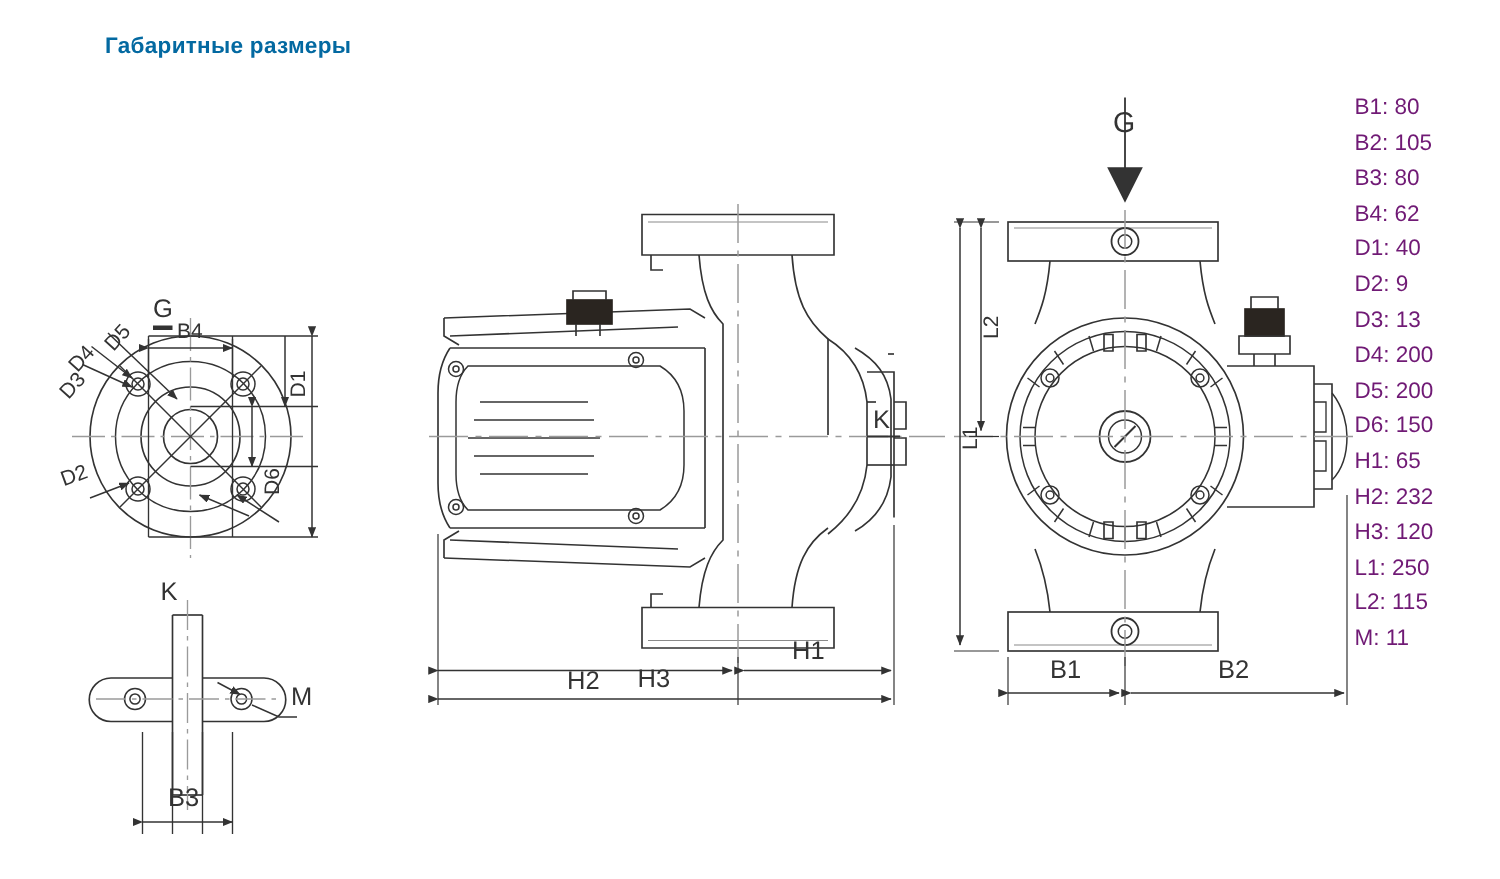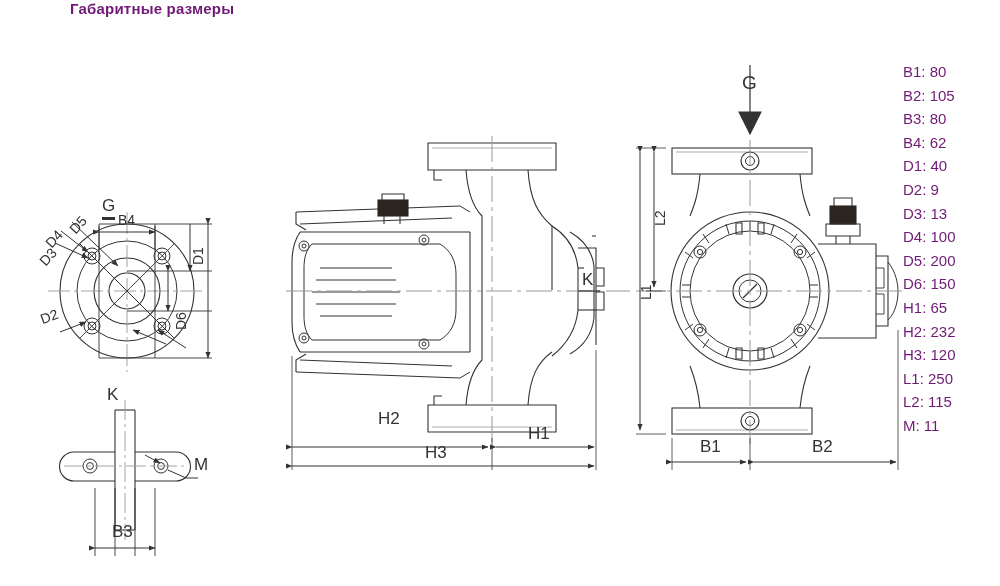--- a/index.html
+++ b/index.html
@@ -2,22 +2,22 @@
 <html><head>
 <meta charset="utf-8">
 <style>
   html, body { margin:0; padding:0; }
   body {
     width:1000px; height:586px; background:#ffffff;
     font-family:"Liberation Sans", sans-serif;
     color:#3a3a3a; position:relative; overflow:hidden;
   }
   #page-title {
-    position:absolute; left:70px; top:0;
-    font-size:15px; font-weight:bold; color:#701a75;
+    position:absolute; left:70px; top:22px;
+    font-size:15px; font-weight:bold; color:#0369a1;
     letter-spacing:0.2px;
   }
   #dim-list {
     position:absolute; left:903px; top:60px;
     font-size:15px; color:#701a75; line-height:23.6px;
   }
   #dim-list div { white-space:nowrap; }
   .svg-layer { position:absolute; left:0; top:0; }
   .lbl {
     position:absolute; font-size:17px; color:#333;
@@ -34,21 +34,21 @@
 <div id="page-title">Габаритные размеры</div>
 
 <div id="dim-list">
   <div>B1: 80</div>
   <div>B2: 105</div>
   <div>B3: 80</div>
   <div>B4: 62</div>
   <div>D1: 40</div>
   <div>D2: 9</div>
   <div>D3: 13</div>
-  <div>D4: 100</div>
+  <div>D4: 200</div>
   <div>D5: 200</div>
   <div>D6: 150</div>
   <div>H1: 65</div>
   <div>H2: 232</div>
   <div>H3: 120</div>
   <div>L1: 250</div>
   <div>L2: 115</div>
   <div>M: 11</div>
 </div>
 
@@ -332,21 +332,21 @@
 <div class="lbl lbl-sm rotd" style="left:66px; top:226px; transform:rotate(-48deg);">D5</div>
 <div class="lbl lbl-sm rotd" style="left:42px; top:240px; transform:rotate(-48deg);">D4</div>
 <div class="lbl lbl-sm rotd" style="left:36px; top:258px; transform:rotate(-48deg);">D3</div>
 <div class="lbl lbl-sm rotd" style="left:38px; top:312px; transform:rotate(-20deg);">D2</div>
 
 <div class="lbl" style="left:107px; top:385px;">K</div>
 <div class="lbl" style="left:194px; top:455px;">M</div>
 <div class="lbl" style="left:112px; top:522px;">B3</div>
 
 <div class="lbl" style="left:582px; top:270px;">K</div>
-<div class="lbl" style="left:378px; top:409px;">H2</div>
+<div class="lbl" style="left:378px; top:444px;">H2</div>
 <div class="lbl" style="left:528px; top:424px;">H1</div>
 <div class="lbl" style="left:425px; top:443px;">H3</div>
 
 <div class="lbl" style="left:742px; top:72px; font-size:19px;">G</div>
 <div class="lbl lbl-sm rot90" style="left:652px; top:226px;">L2</div>
 <div class="lbl lbl-sm rot90" style="left:638px; top:300px;">L1</div>
 <div class="lbl" style="left:700px; top:437px;">B1</div>
 <div class="lbl" style="left:812px; top:437px;">B2</div>
 
 </body></html>

